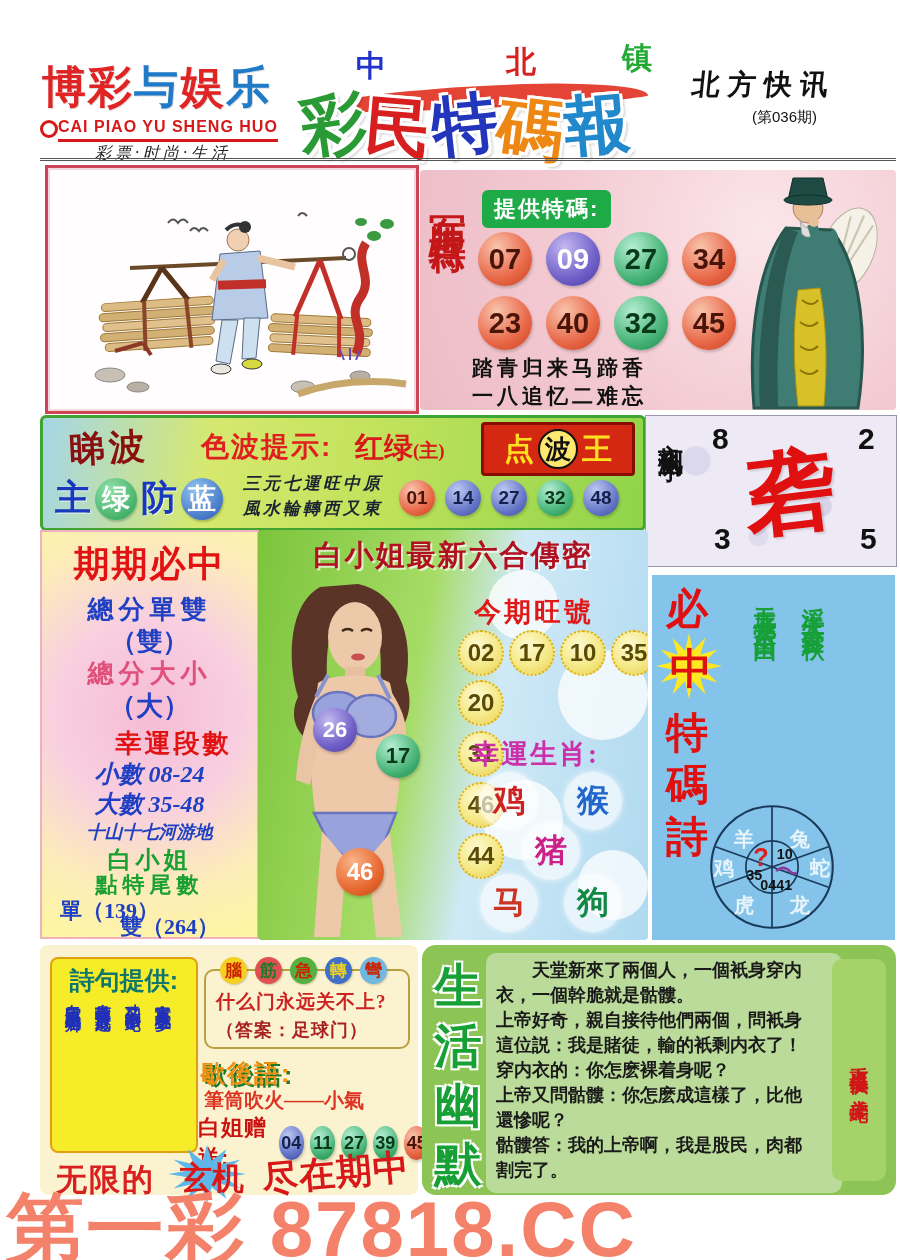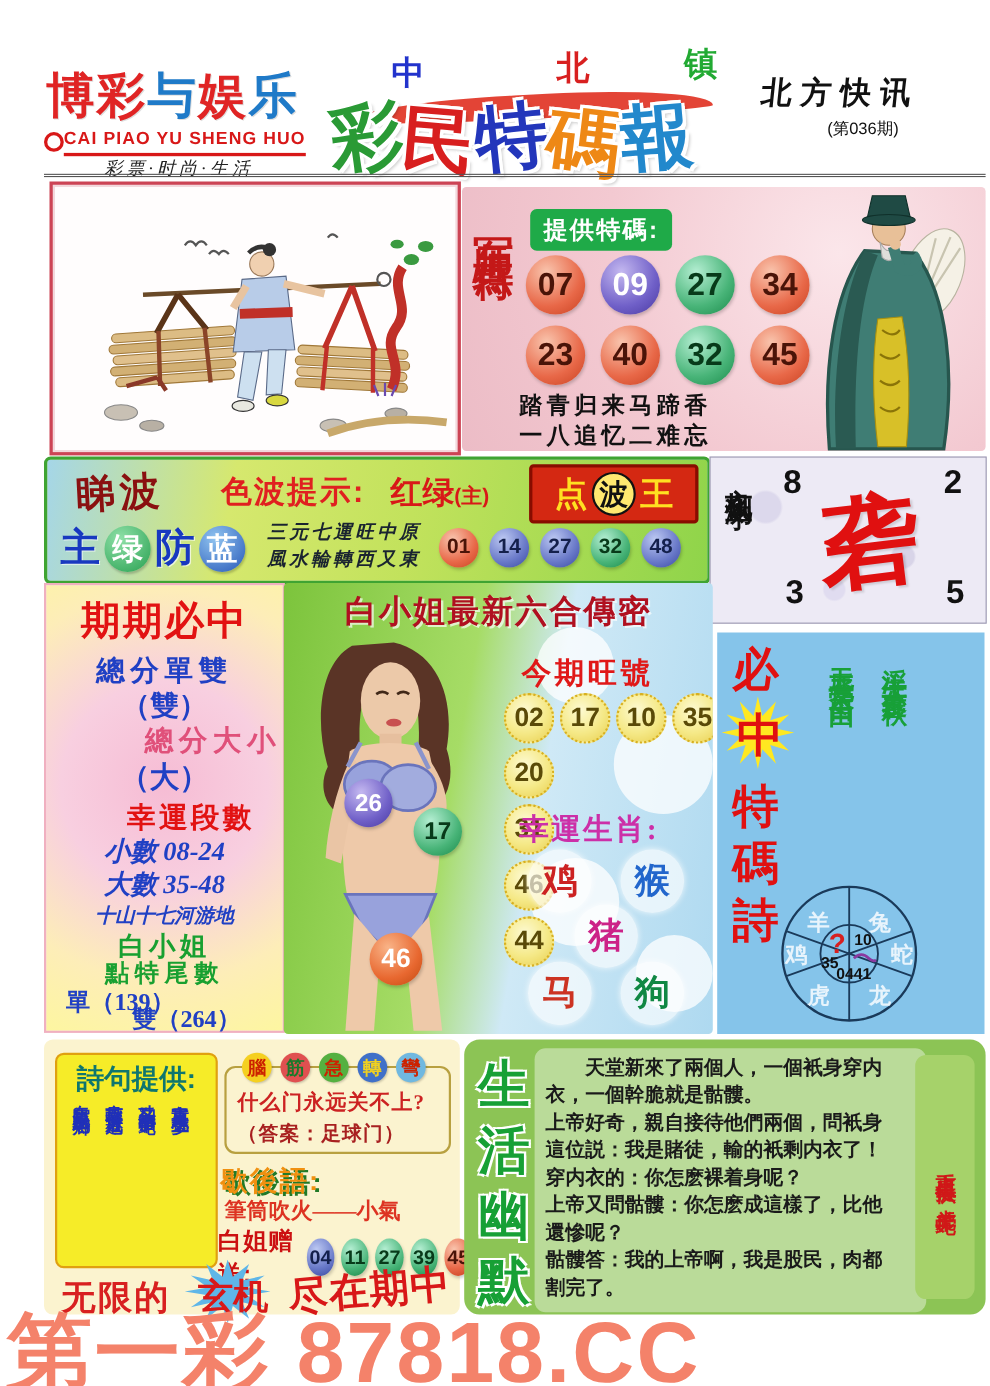--- a/index.html
+++ b/index.html
@@ -54,21 +54,21 @@
   .b-green{background:radial-gradient(circle at 35% 28%,#b4eed2,#48b478 60%,#1a8a4a);color:#083a1a;}
   .b-blue{background:radial-gradient(circle at 35% 28%,#bcc8f2,#6878c8 60%,#3848a0);color:#14204c;}
   .b-orange{background:radial-gradient(circle at 35% 28%,#f9b488,#e86830 60%,#c04810);color:#fff;}
   .adv-poem{left:52px;top:184px;font-size:21px;font-weight:bold;color:#111;line-height:1.35;letter-spacing:4px;}
 
   
   .wave{left:40px;top:415px;width:600px;height:110px;border:3px solid #3fa432;border-radius:6px;
     background:linear-gradient(100deg,#a5d6e8 0%,#d6e86e 28%,#c2e25c 55%,#8fd44a 100%);}
   .wave-title{left:26px;top:6px;font-size:36px;font-weight:bold;color:#8a1010;transform:rotate(-3deg);letter-spacing:4px;}
   .wave-hint{left:158px;top:10px;font-size:28px;font-weight:bold;color:#e02020;letter-spacing:2px;}
-  .wave-val{left:312px;top:10px;font-size:29px;font-weight:bold;color:#d81818;}
+  .wave-val{left:312px;top:10px;font-size:29px;font-weight:bold;color:#d81818;font-family:Liberation Serif, serif;}
   .wave-val small{font-size:19px;}
   .stamp{left:438px;top:4px;width:148px;height:48px;background:#d42812;border:3px solid #880c00;border-radius:4px;
      display:flex;align-items:center;justify-content:center;gap:4px;}
   .stamp .s1,.stamp .s3{color:#ffe021;font-size:30px;font-weight:bold;}
   .stamp .s2{width:36px;height:36px;border-radius:50%;background:#ffe870;color:#111;font-size:26px;font-weight:bold;
      display:flex;align-items:center;justify-content:center;border:2px solid #111;}
   .w-main{left:12px;top:56px;display:flex;align-items:center;gap:4px;}
   .w-main .wch{font-size:36px;font-weight:bold;color:#1838c0;text-shadow:1px 1px 0 #ffffffaa;}
   .w-circ{width:42px;height:42px;border-radius:50%;color:#fff;font-size:28px;font-weight:bold;
      display:flex;align-items:center;justify-content:center;box-shadow:1px 2px 2px #00000033;}
@@ -88,21 +88,21 @@
   .mys-n{font-size:30px;font-weight:bold;color:#111;}
   .mys-glyph{left:98px;top:14px;font-size:92px;font-weight:bold;color:#e01010;transform:rotate(-7deg);
      font-family:"Liberation Serif",serif;text-shadow:2px 2px 2px #00000022;}
 
   
   .surewin{left:40px;top:530px;width:215px;height:405px;border:2px solid #f0b0c0;
      background:radial-gradient(circle at 50% 45%,#f6bcd4 0%,#f8cfe0 38%,#fdedb8 72%,#fdf6a0 100%);}
   .sw-title{left:0;top:8px;width:100%;text-align:center;font-size:36px;font-weight:bold;color:#e21212;letter-spacing:2px;}
   .sw-line{left:0;width:100%;text-align:center;font-weight:bold;}
   .c-blue{color:#2040c4;}
-  .c-pink{color:#e0507a;padding-left:44px;}
+  .c-pink{color:#e0507a;}
   .c-red{color:#e21212;padding-left:24px;}
   .c-green{color:#18a030;}
 
   
   .lady{left:258px;top:530px;width:390px;height:410px;border-radius:4px;overflow:hidden;
      background:linear-gradient(100deg,#7cc43c 0%,#a6dc66 40%,#cfe9f6 58%,#aed9f0 100%);}
   .cloud{background:rgba(255,255,255,.75);border-radius:50%;}
   .lady-title{left:0;top:6px;width:100%;text-align:center;font-size:29px;font-weight:bold;color:#b01020;
      letter-spacing:2px;text-shadow:2px 2px 0 #ffffffaa;}
   .hot-title{left:216px;top:64px;font-size:27px;font-weight:bold;color:#e01818;letter-spacing:3px;}

